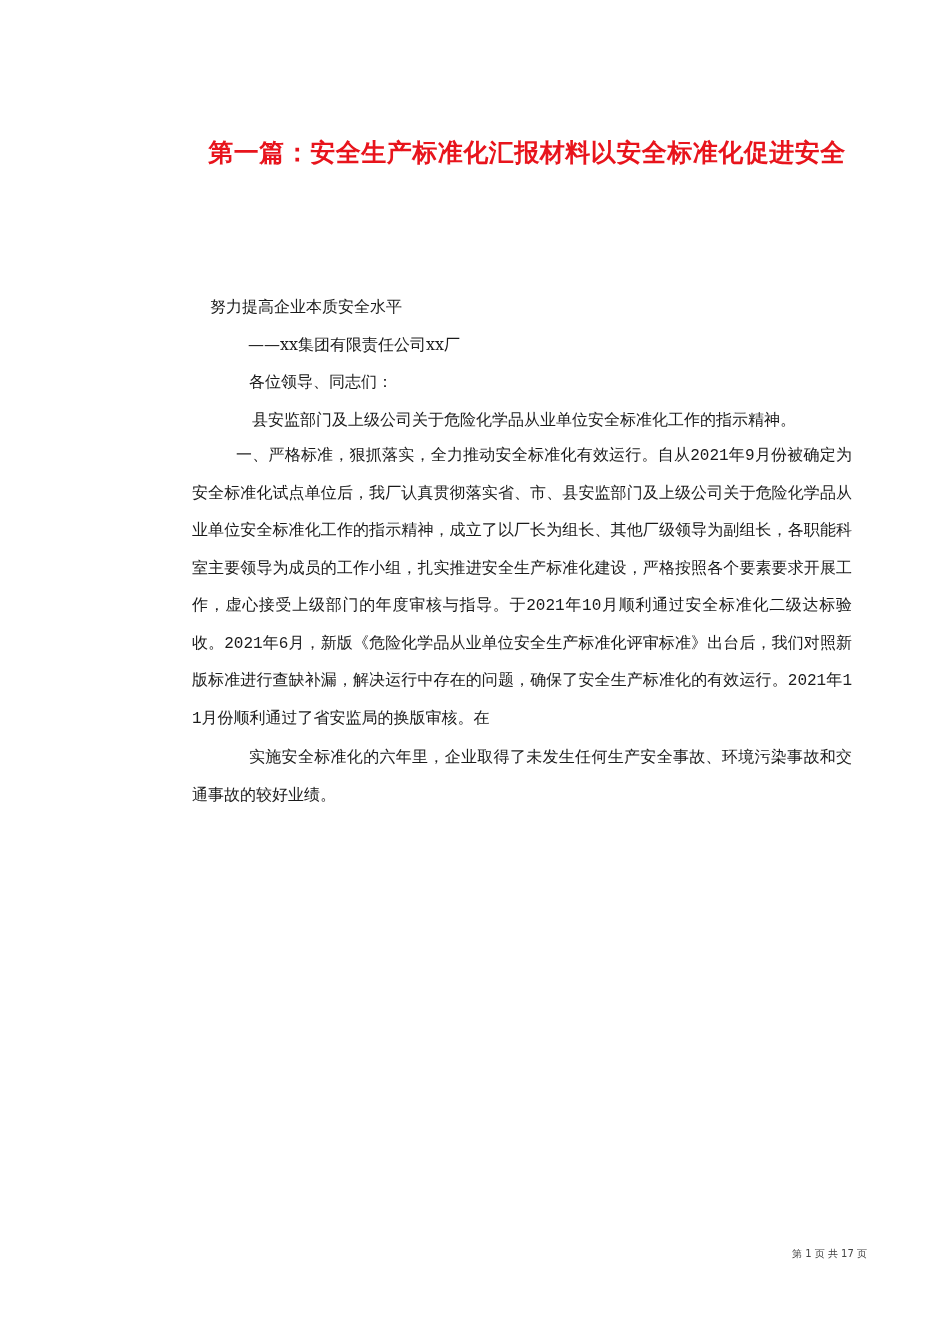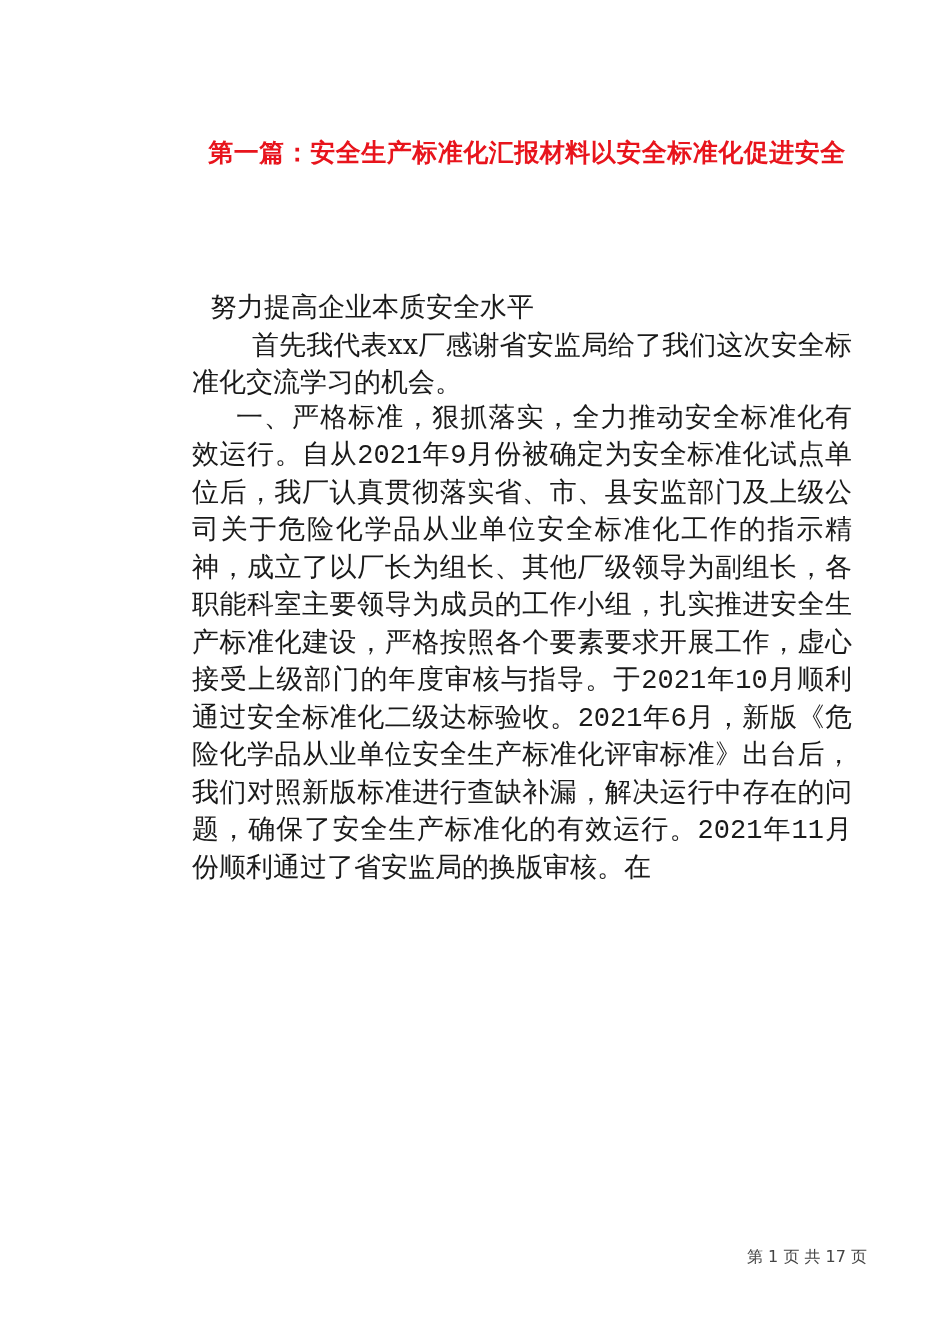--- a/index.html
+++ b/index.html
@@ -34,52 +34,55 @@
       font-weight: bold;
       font-size: 25px;
       line-height: 50px;
       letter-spacing: 0.5px;
     }
     .body-text {
       position: absolute;
       left: 145px;
       top: 288px;
       width: 660px;
-      font-size: 27px;
+      font-size: 16px;
       line-height: 37.5px;
       color: #1a1a1a;
     }
     .p {
       margin: 0;
       text-align: justify;
       text-align-last: left;
       word-break: break-all;
     }
     .indent-s1 { padding-left: 18px; }
     .footer {
       position: absolute;
       left: 700px;
       top: 1247px;
       width: 120px;
       text-align: right;
       font-family: "DejaVu Sans", "Liberation Sans", sans-serif;
-      font-size: 16px;
+      font-size: 10px;
       color: #444444;
     }
   </style>
 </head>
 <body>
 
 <div class="page">
 
   <div class="title">
     <div>第一篇：安全生产标准化汇报材料以安全标准化促进安全</div>
   </div>
 
   <div class="body-text">
     <p class="p indent-s1">努力提高企业本质安全水平</p>
-    <p class="p" style="text-indent:60px;">首先我代表xx厂感谢省安监局给了我们这次安全标准化交流学习的机会。</p>
+    <p class="p" style="padding-left:56px;">——xx集团有限责任公司xx厂</p>
+    <p class="p" style="padding-left:57px;">各位领导、同志们：</p>
+    <p class="p" style="text-indent:60px;">县安监部门及上级公司关于危险化学品从业单位安全标准化工作的指示精神。</p>
     <p class="p" style="text-indent:44px;font-family:Liberation Mono, monospace;">一、严格标准，狠抓落实，全力推动安全标准化有效运行。自从2021年9月份被确定为安全标准化试点单位后，我厂认真贯彻落实省、市、县安监部门及上级公司关于危险化学品从业单位安全标准化工作的指示精神，成立了以厂长为组长、其他厂级领导为副组长，各职能科室主要领导为成员的工作小组，扎实推进安全生产标准化建设，严格按照各个要素要求开展工作，虚心接受上级部门的年度审核与指导。于2021年10月顺利通过安全标准化二级达标验收。2021年6月，新版《危险化学品从业单位安全生产标准化评审标准》出台后，我们对照新版标准进行查缺补漏，解决运行中存在的问题，确保了安全生产标准化的有效运行。2021年11月份顺利通过了省安监局的换版审核。在</p>
+    <p class="p" style="text-indent:57px;">实施安全标准化的六年里，企业取得了未发生任何生产安全事故、环境污染事故和交通事故的较好业绩。</p>
   </div>
 
   <div class="footer">第 1 页 共 17 页</div>
 
 </div>
 
 </body></html>

